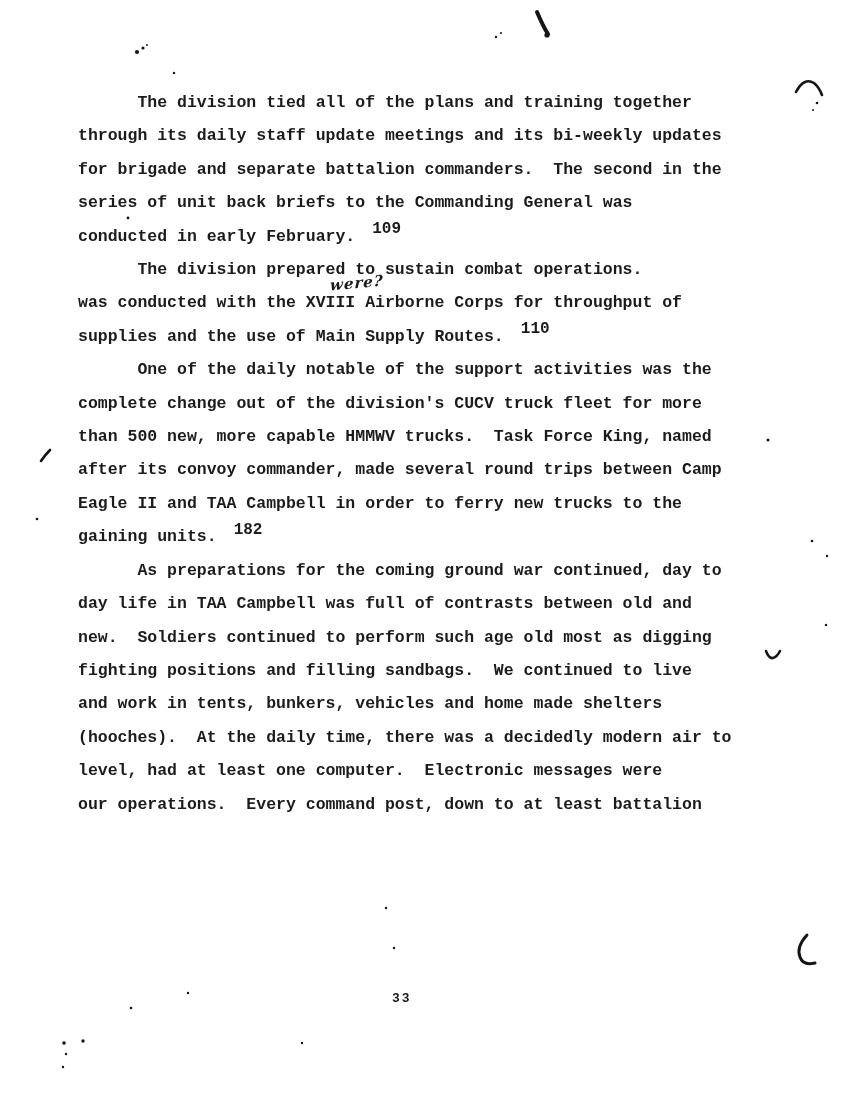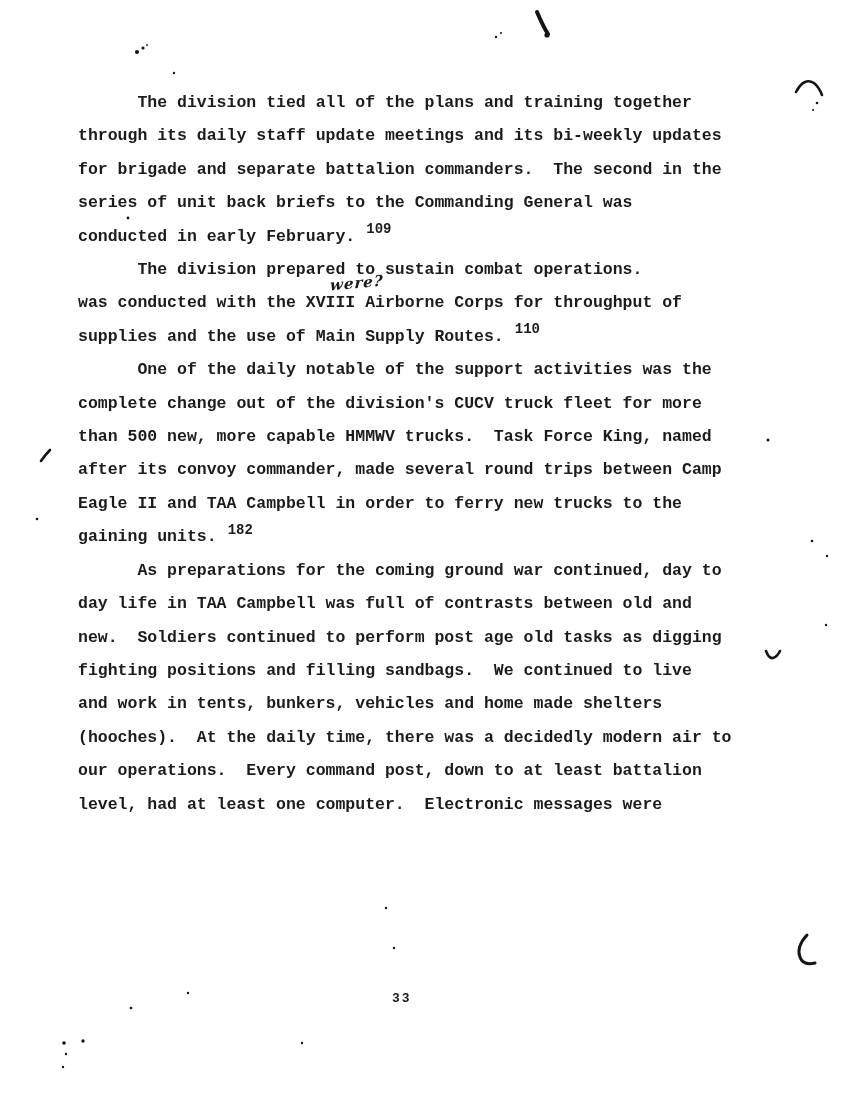--- a/index.html
+++ b/index.html
@@ -20,25 +20,25 @@
     width: 700px;
   }
   .line {
     white-space: pre;
     font-size: 16.5px;
     line-height: 33.4px;
     font-weight: 700;
     letter-spacing: 0;
   }
   .fn {
-    font-size: 14px;
+    font-size: 16px;
     font-weight: 700;
     position: relative;
     top: -1px;
-    left: 11px;
+    left: 17px;
     line-height: 0;
   }
   .annotation {
     position: absolute;
     left: 330px;
     top: 274px;
     font-family: "DejaVu Serif", serif;
     font-style: italic;
     font-weight: 700;
     font-size: 15px;
@@ -76,26 +76,26 @@
       <div class="line"><span>was conducted with the XVIII Airborne Corps for throughput of</span></div>
       <div class="line"><span>supplies and the use of Main Supply Routes.</span><sup class="fn">110</sup></div>
       <div class="line"><span>      One of the daily notable of the support activities was the</span></div>
       <div class="line"><span>complete change out of the division's CUCV truck fleet for more</span></div>
       <div class="line"><span>than 500 new, more capable HMMWV trucks.  Task Force King, named</span></div>
       <div class="line"><span>after its convoy commander, made several round trips between Camp</span></div>
       <div class="line"><span>Eagle II and TAA Campbell in order to ferry new trucks to the</span></div>
       <div class="line"><span>gaining units.</span><sup class="fn">182</sup></div>
       <div class="line"><span>      As preparations for the coming ground war continued, day to</span></div>
       <div class="line"><span>day life in TAA Campbell was full of contrasts between old and</span></div>
-      <div class="line"><span>new.  Soldiers continued to perform post age old tasks as digging</span></div>
+      <div class="line"><span>new.  Soldiers continued to perform such age old most as digging</span></div>
       <div class="line"><span>fighting positions and filling sandbags.  We continued to live</span></div>
       <div class="line"><span>and work in tents, bunkers, vehicles and home made shelters</span></div>
       <div class="line"><span>(hooches).  At the daily time, there was a decidedly modern air to</span></div>
+      <div class="line"><span>level, had at least one computer.  Electronic messages were</span></div>
       <div class="line"><span>our operations.  Every command post, down to at least battalion</span></div>
-      <div class="line"><span>level, had at least one computer.  Electronic messages were</span></div>
     </div>
 
   <div class="annotation">were?</div>
 
   <div class="page-number">33</div>
 
   <svg class="marks-overlay" viewBox="0 0 850 1094" xmlns="http://www.w3.org/2000/svg">
     <g stroke="#151515" fill="#151515">
 
       <path d="M537,12 C540,19 544,28 548,34" fill="none" stroke-width="4" stroke-linecap="round"></path>

